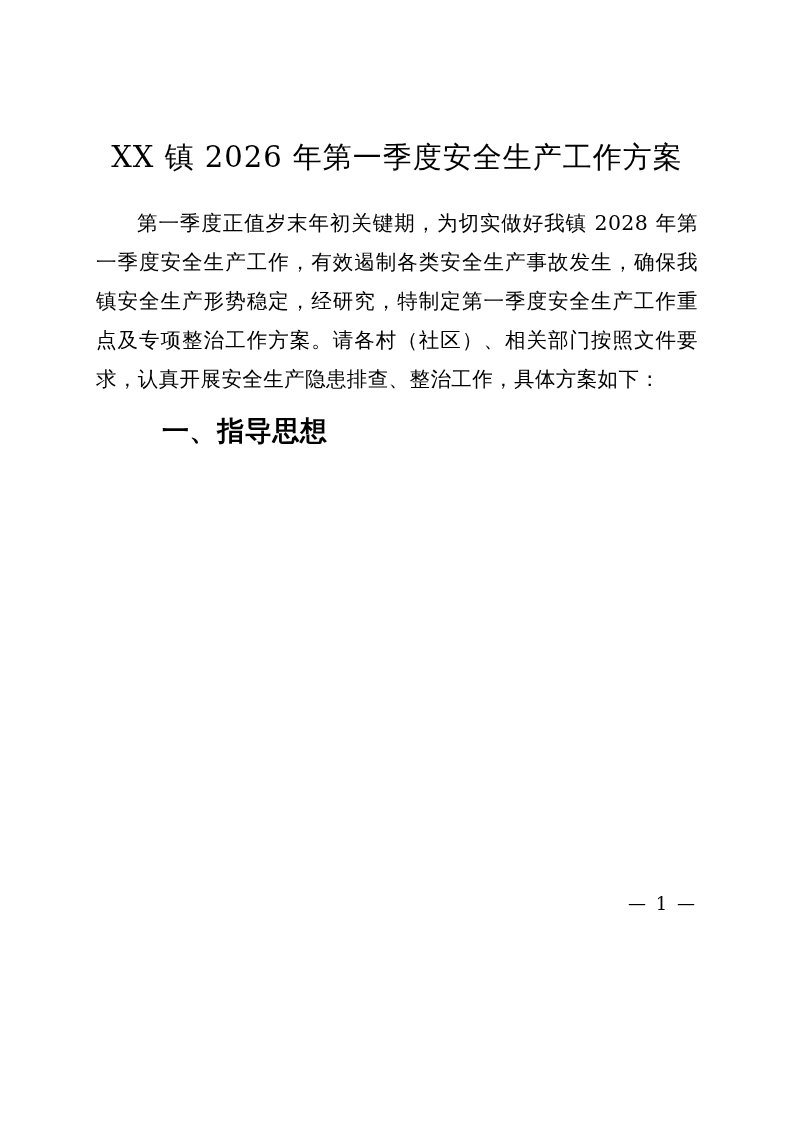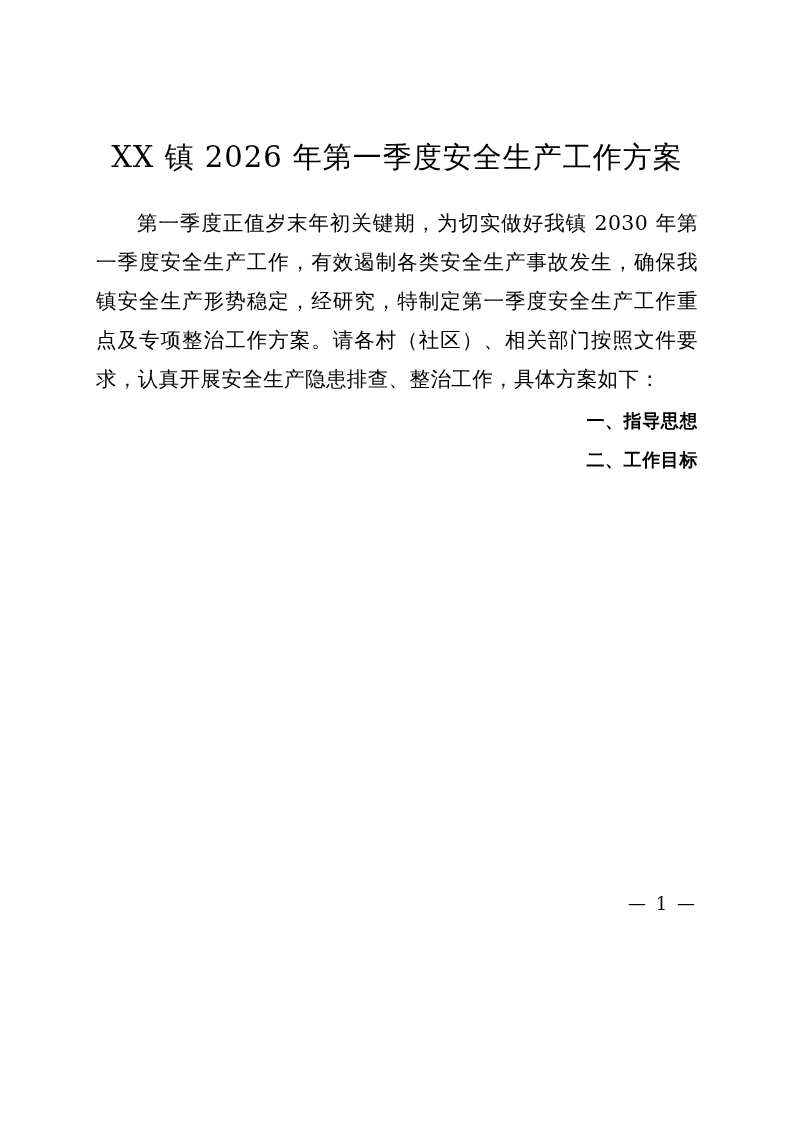--- a/index.html
+++ b/index.html
@@ -39,50 +39,48 @@
   .para {
     font-size: 20.5px;
     line-height: 39px;
     text-align: justify;
     text-justify: inter-ideograph;
     text-indent: 2em;
     margin: 0 0 2px 0;
     letter-spacing: 0.4px;
   }
   .heading {
-    font-size: 18px;
+    font-size: 27px;
     line-height: 39px;
     font-weight: bold;
     text-indent: 2em;
-    margin: 0;
+    margin: 12px;
     letter-spacing: 0.6px;
-    text-align: right;
   }
   .page-number {
     position: absolute;
     left: 0;
     right: 0;
     bottom: 78px;
     text-align: right;
     padding-right: 96px;
     font-size: 18px;
     font-family: "DejaVu Serif", "Liberation Serif", serif;
     letter-spacing: 2px;
   }
 </style>
 </head>
 <body>
 
 <div class="page">
   <div class="content">
     <h1 class="doc-title">XX 镇 2026 年第一季度安全生产工作方案</h1>
 
-    <p class="para">第一季度正值岁末年初关键期，为切实做好我镇 2030 年第一季度安全生产工作，有效遏制各类安全生产事故发生，确保我镇安全生产形势稳定，经研究，特制定第一季度安全生产工作重点及专项整治工作方案。请各村（社区）、相关部门按照文件要求，认真开展安全生产隐患排查、整治工作，具体方案如下：</p>
+    <p class="para">第一季度正值岁末年初关键期，为切实做好我镇 2028 年第一季度安全生产工作，有效遏制各类安全生产事故发生，确保我镇安全生产形势稳定，经研究，特制定第一季度安全生产工作重点及专项整治工作方案。请各村（社区）、相关部门按照文件要求，认真开展安全生产隐患排查、整治工作，具体方案如下：</p>
 
     <p class="heading">一、指导思想</p>
 
 
-    <p class="heading">二、工作目标</p>
 
   </div>
 
   <div class="page-number">— 1 —</div>
 </div>
 
 </body></html>

